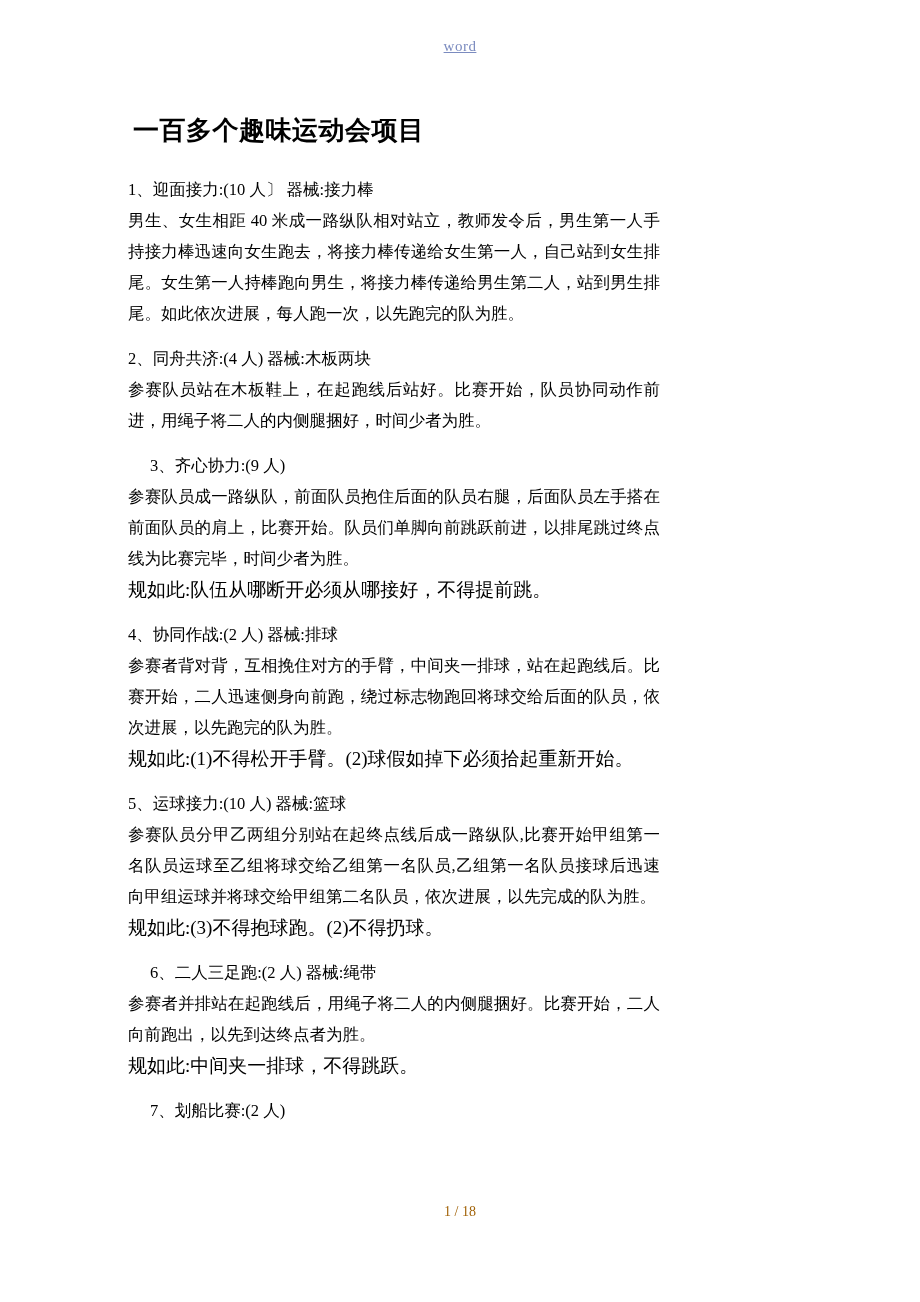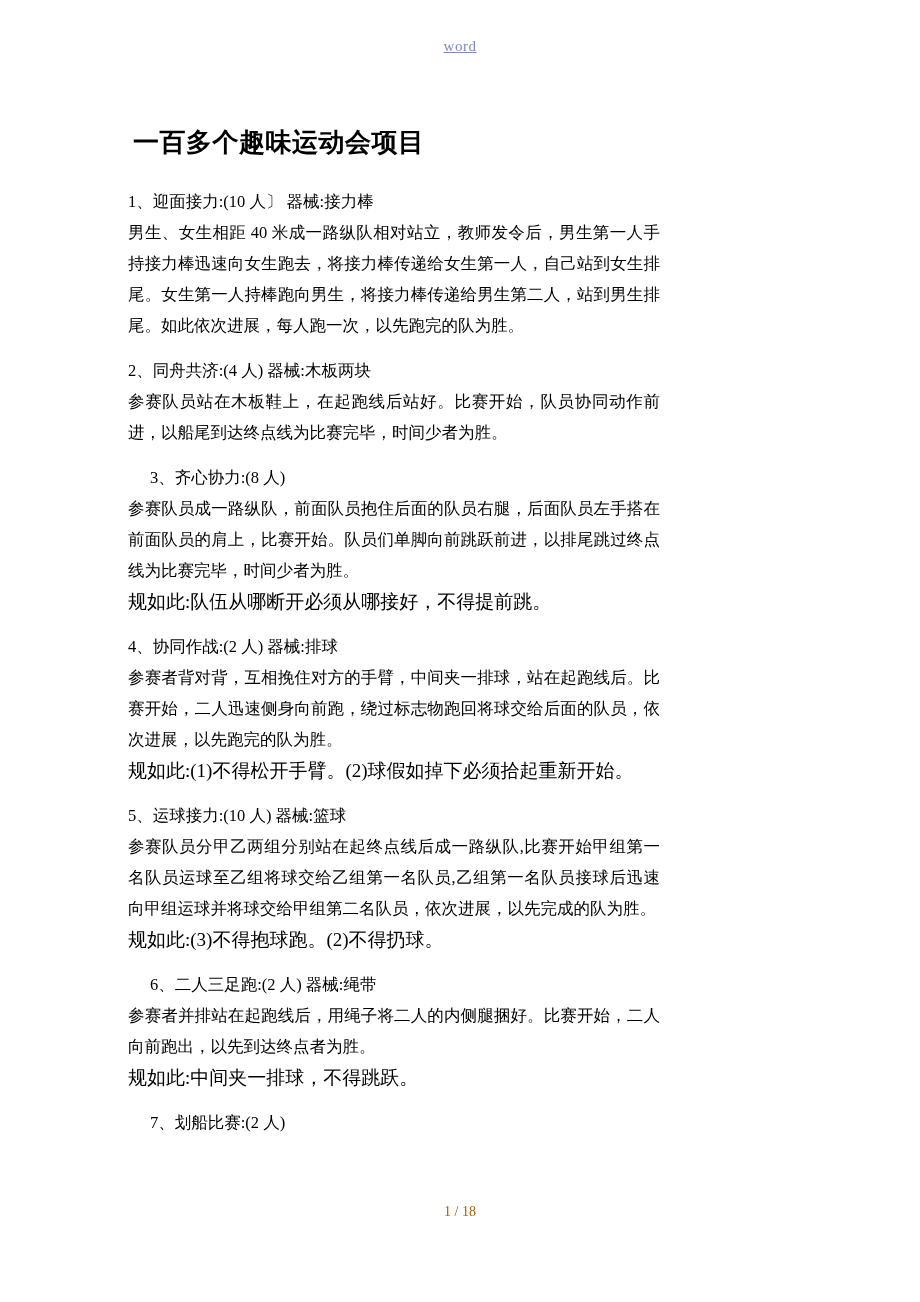--- a/index.html
+++ b/index.html
@@ -12,21 +12,21 @@
     height: 1302px;
     position: relative;
     font-family: "Liberation Serif", "DejaVu Serif", serif;
     color: #000000;
   }
   .page {
     position: relative;
     width: 788px;
     height: 1302px;
     box-sizing: border-box;
-    padding: 16px 128px;
+    padding: 4px 128px;
   }
   .watermark {
     position: absolute;
     top: 38px;
     left: 0;
     width: 920px;
     text-align: center;
     font-family: "Liberation Serif", "DejaVu Serif", serif;
     font-size: 15px;
     color: #7b8bbf;
@@ -88,25 +88,25 @@
 
   <div class="content">
 
     <div class="item">
       <div class="item-head">1、迎面接力:(10 人〕  器械:接力棒</div>
       <div class="item-body">男生、女生相距 40 米成一路纵队相对站立，教师发令后，男生第一人手持接力棒迅速向女生跑去，将接力棒传递给女生第一人，自己站到女生排尾。女生第一人持棒跑向男生，将接力棒传递给男生第二人，站到男生排尾。如此依次进展，每人跑一次，以先跑完的队为胜。</div>
     </div>
 
     <div class="item">
       <div class="item-head">2、同舟共济:(4 人) 器械:木板两块</div>
-      <div class="item-body">参赛队员站在木板鞋上，在起跑线后站好。比赛开始，队员协同动作前进，以船尾到达终点线为比赛完毕，时间少者为胜。</div>
+      <div class="item-body">参赛队员站在木板鞋上，在起跑线后站好。比赛开始，队员协同动作前进，用绳子将二人的内侧腿捆好，时间少者为胜。</div>
     </div>
 
     <div class="item">
-      <div class="item-head indent">3、齐心协力:(8 人)</div>
+      <div class="item-head indent">3、齐心协力:(9 人)</div>
       <div class="item-body">参赛队员成一路纵队，前面队员抱住后面的队员右腿，后面队员左手搭在前面队员的肩上，比赛开始。队员们单脚向前跳跃前进，以排尾跳过终点线为比赛完毕，时间少者为胜。</div>
       <div class="item-rule">规如此:队伍从哪断开必须从哪接好，不得提前跳。</div>
     </div>
 
     <div class="item">
       <div class="item-head">4、协同作战:(2 人) 器械:排球</div>
       <div class="item-body">参赛者背对背，互相挽住对方的手臂，中间夹一排球，站在起跑线后。比赛开始，二人迅速侧身向前跑，绕过标志物跑回将球交给后面的队员，依次进展，以先跑完的队为胜。</div>
       <div class="item-rule">规如此:(1)不得松开手臂。(2)球假如掉下必须拾起重新开始。</div>
     </div>
 

